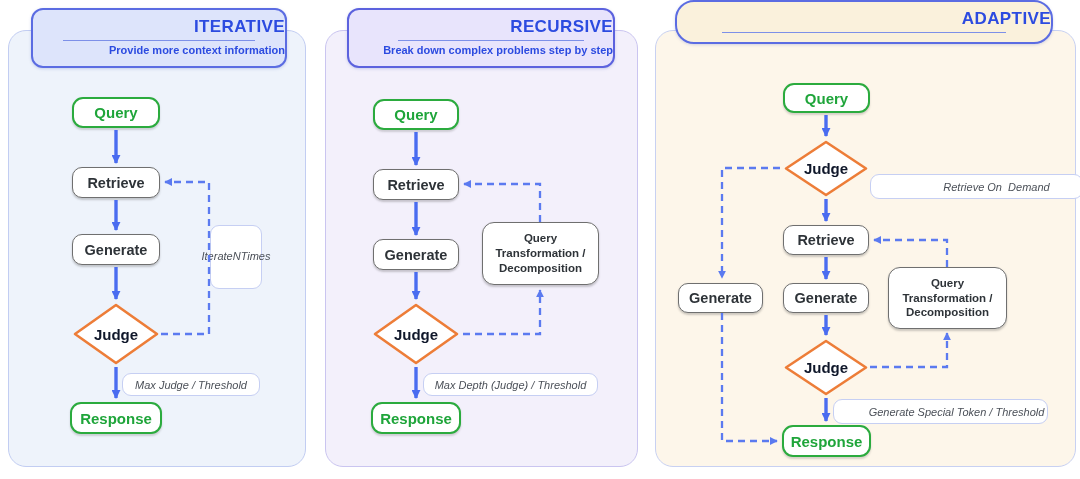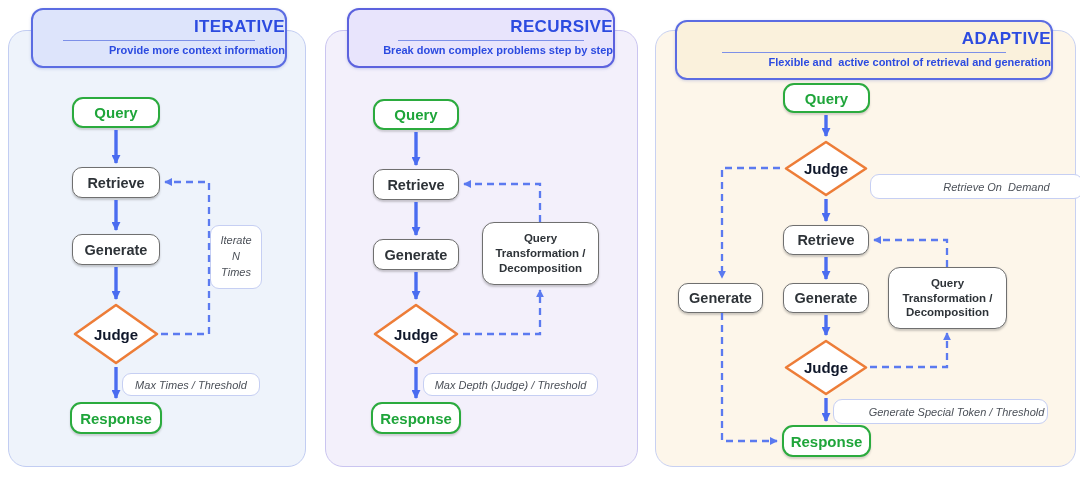--- a/index.html
+++ b/index.html
@@ -38,21 +38,21 @@
     position:absolute;background:#ffffff;border:1.8px solid #6f6f6f;border-radius:12px;
     display:flex;flex-direction:column;align-items:center;justify-content:center;text-align:center;
     font-size:11.5px;font-weight:600;color:#2e3338;line-height:1.3;z-index:2;
     box-shadow:0 1.5px 2px rgba(60,60,60,.25);box-sizing:border-box;
   }
   .ann{
     position:absolute;background:#ffffff;border:1.2px solid #c6cff3;border-radius:9px;
     display:flex;align-items:center;justify-content:center;font-style:italic;
     font-size:11px;color:#4b5058;z-index:2;box-sizing:border-box;white-space:pre-wrap;
   }
-  .ann.multi{flex-direction:column;line-height:1.45;}
+  .ann.multi{flex-direction:row;line-height:1.45;}
   .overlay{position:absolute;left:0;top:0;z-index:3;pointer-events:none;}
 </style>
 </head>
 <body>
 
 <div class="canvas">
 
   <div class="p1">
     <div class="panel-body" style="left:8px;top:30px;width:298px;height:437px;"></div>
     <div class="panel-header" style="left:31px;top:8px;width:256px;height:60px;">
@@ -78,21 +78,21 @@
     </div>
     <div class="node green" style="left:70px;top:402px;width:92px;height:32px;">
         <span>Response</span>
       </div>
 
     <div class="ann multi" style="left:210px;top:225px;width:52px;height:64px;">
       <span>Iterate</span>
       <span>N</span>
       <span>Times</span>
     </div>
-    <div class="ann" style="left:122px;top:373px;width:138px;height:23px;"><span>Max Times / Threshold</span></div>
+    <div class="ann" style="left:122px;top:373px;width:138px;height:23px;"><span>Max Judge / Threshold</span></div>
   </div>
 
   <div class="p2">
     <div class="panel-body" style="left:325px;top:30px;width:313px;height:437px;"></div>
     <div class="panel-header" style="left:347px;top:8px;width:268px;height:60px;padding-left:20px;">
       <div class="ph-title">RECURSIVE</div>
       <div class="ph-divider"></div>
       <div class="ph-sub">Break down complex problems step by step</div>
     </div>
 
@@ -118,24 +118,23 @@
     <div class="qt" style="left:482px;top:222px;width:117px;height:63px;">
       <span>Query</span>
       <span>Transformation /</span>
       <span>Decomposition</span>
     </div>
     <div class="ann" style="left:423px;top:373px;width:175px;height:23px;"><span>Max Depth (Judge) / Threshold</span></div>
   </div>
 
   <div class="p3">
     <div class="panel-body" style="left:655px;top:30px;width:421px;height:437px;"></div>
-    <div class="panel-header" style="left:675px;top:20px;width:378px;height:60px;">
+    <div class="panel-header" style="left:675px;top:0;width:378px;height:44px;border-radius:19px;">
       <div class="ph-title">ADAPTIVE</div>
       <div class="ph-divider"></div>
-      <div class="ph-sub">Flexible and  active control of retrieval and generation</div>
     </div>
 
     <div class="node green" style="left:783px;top:83px;width:87px;height:30px;">
         <span>Query</span>
       </div>
     <div class="judge" style="left:783px;top:140px;width:86px;height:57px;">
       <svg viewBox="0 0 86 57" preserveAspectRatio="none">
           <polygon points="43,2 83,28.5 43,55 3,28.5"></polygon>
         </svg>
       <span>Judge</span>

